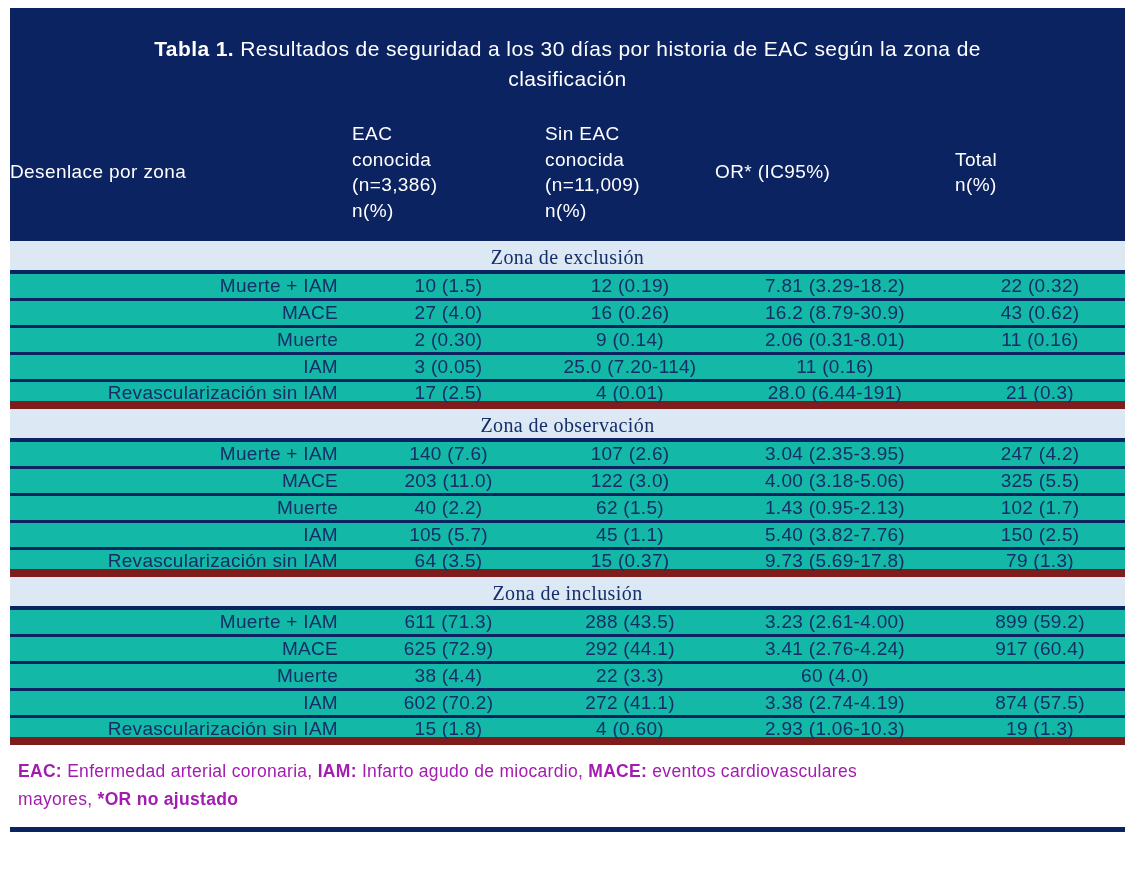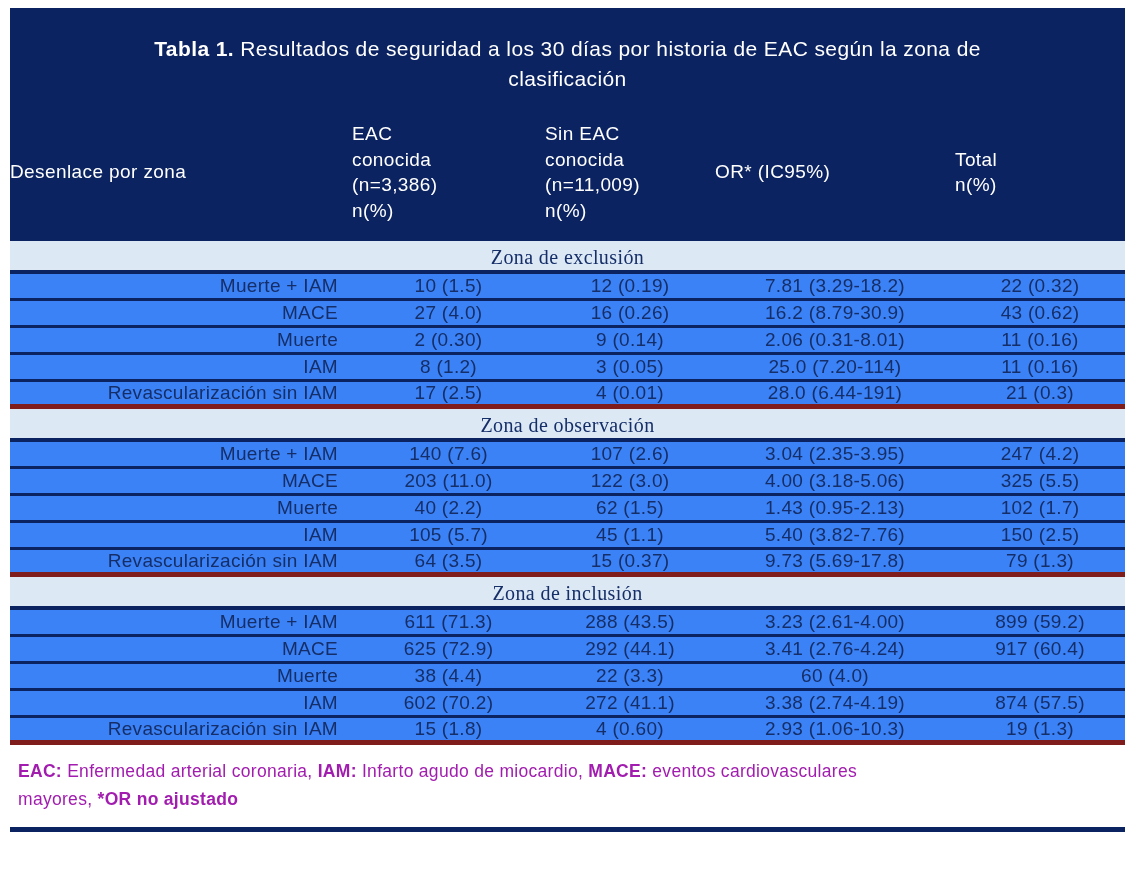--- a/index.html
+++ b/index.html
@@ -61,23 +61,23 @@
     border-bottom: 4px solid #0c2361;
     font-family: Liberation Serif, serif;
   }
   .row {
     align-items: center;
     height: 27px;
     color: #152e68;
     font-size: 19px;
     letter-spacing: 0.3px;
     border-bottom: 3px solid #0c2361;
-    background: #3b82f6;
-  }
-  .row:last-child { border-bottom: 5px solid #7f1d1d; }
+    background: #14b8a6;
+  }
+  .row:last-child { border-bottom: 8px solid #7f1d1d; }
   .cell-label { text-align: right; padding-right: 14px; white-space: nowrap; }
   .cell-num { text-align: center; white-space: nowrap; }
 
   
   .footnote {
     color: #a21caf;
     font-size: 17.5px;
     line-height: 1.55;
     letter-spacing: 0.3px;
     padding: 13px 8px 12px 8px;
@@ -135,21 +135,20 @@
           </div>
           <div class="grid row">
             <div class="cell-label">Muerte</div>
             <div class="cell-num">2 (0.30)</div>
             <div class="cell-num">9 (0.14)</div>
             <div class="cell-num">2.06 (0.31-8.01)</div>
             <div class="cell-num">11 (0.16)</div>
           </div>
           <div class="grid row">
             <div class="cell-label">IAM</div>
-            <div class="cell-num">8 (1.2)</div>
             <div class="cell-num">3 (0.05)</div>
             <div class="cell-num">25.0 (7.20-114)</div>
             <div class="cell-num">11 (0.16)</div>
           </div>
           <div class="grid row">
             <div class="cell-label">Revascularización sin IAM</div>
             <div class="cell-num">17 (2.5)</div>
             <div class="cell-num">4 (0.01)</div>
             <div class="cell-num">28.0 (6.44-191)</div>
             <div class="cell-num">21 (0.3)</div>

